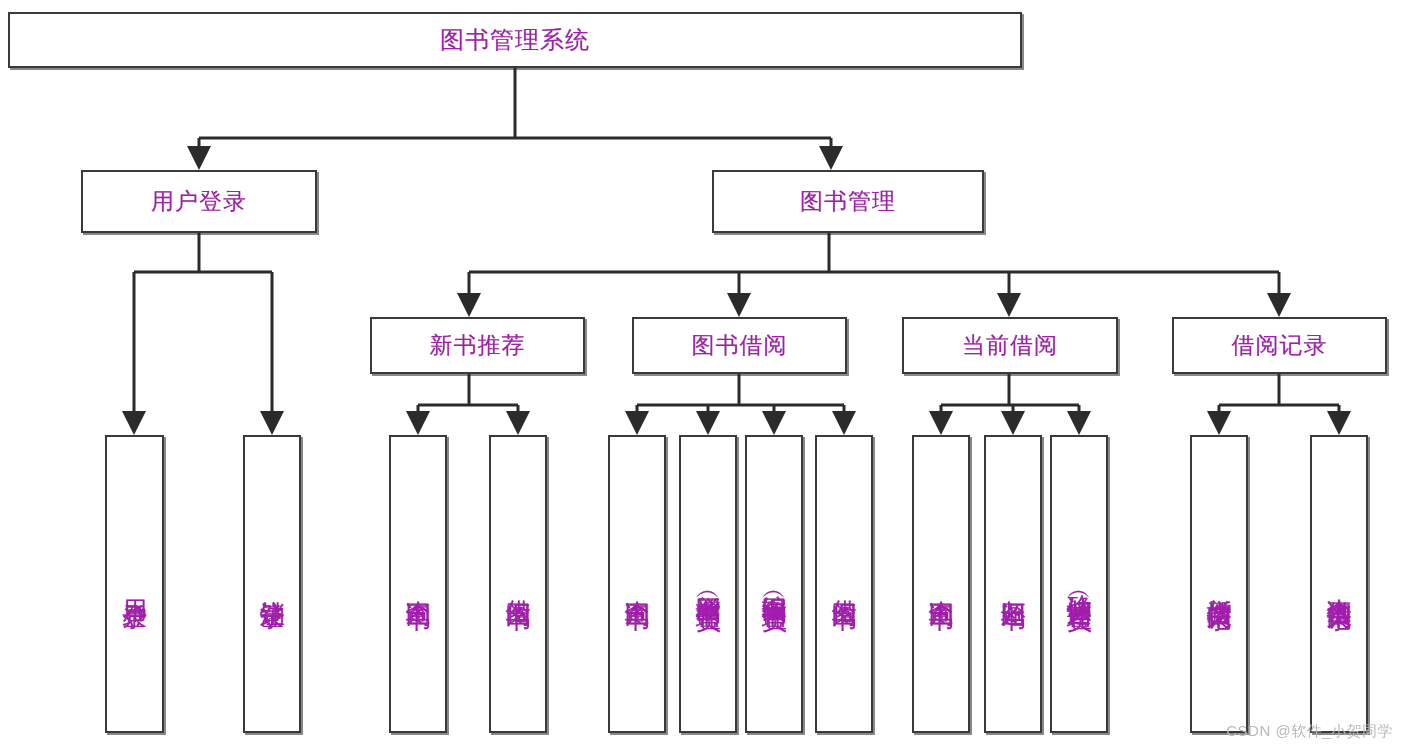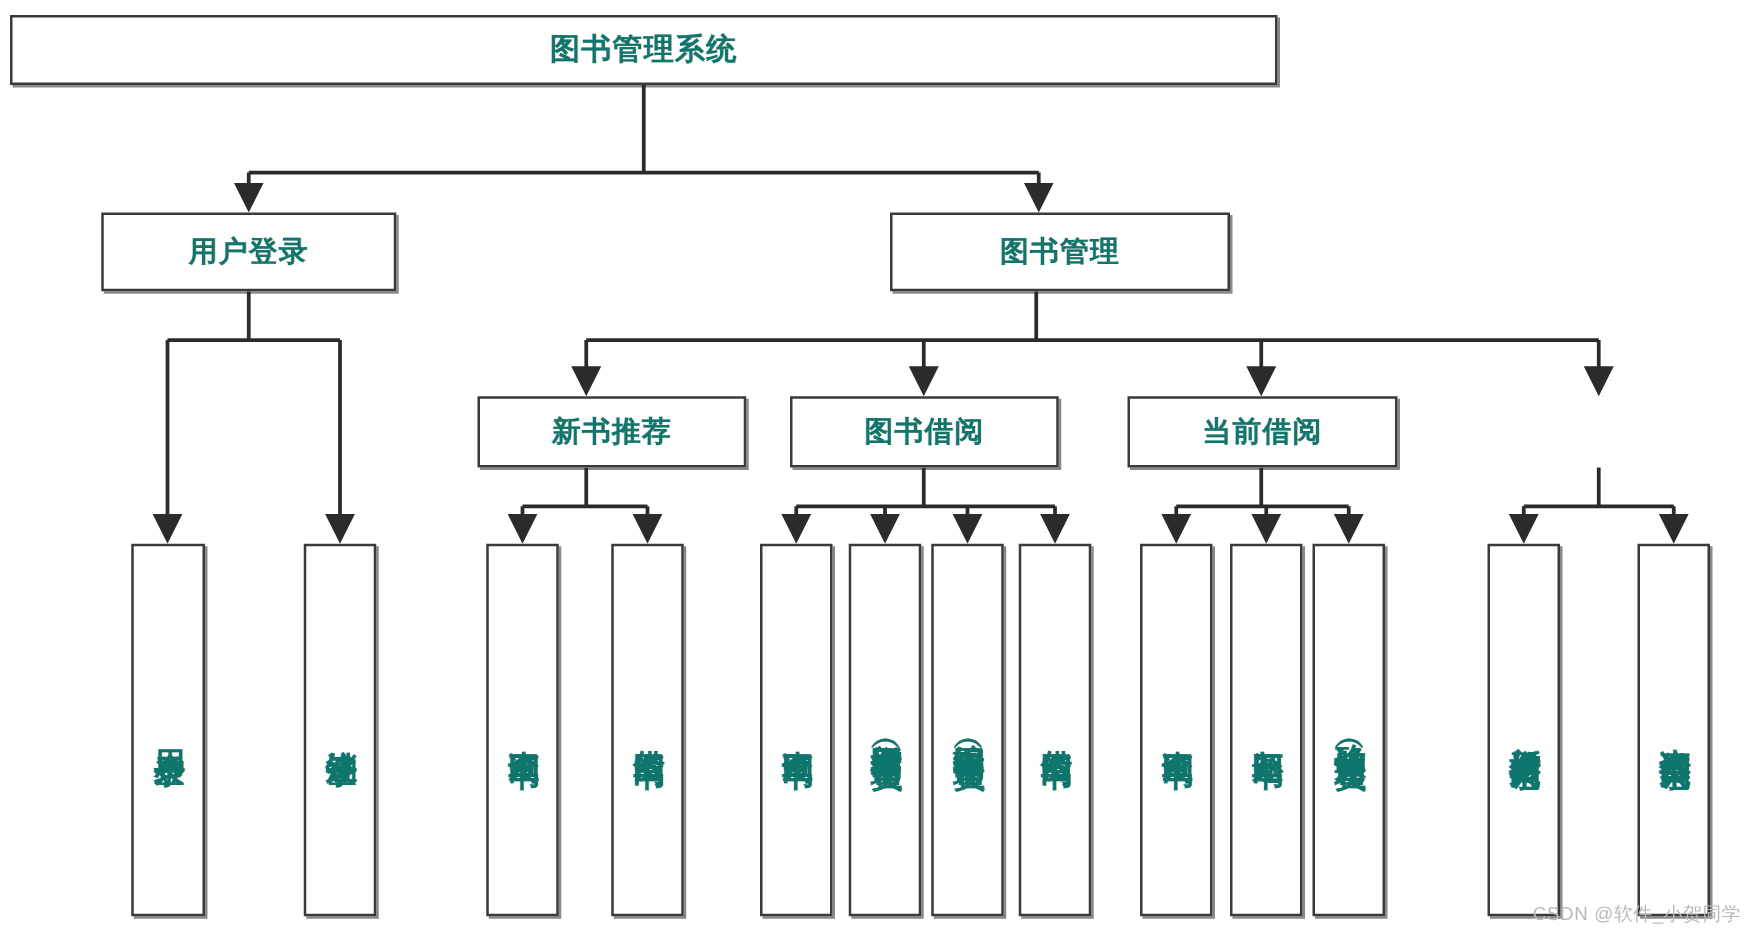--- a/index.html
+++ b/index.html
@@ -34,24 +34,23 @@
     box-shadow: 2px 2px 0 0 rgba(40,40,40,0.55);
     display: flex;
     align-items: center;
     justify-content: center;
     z-index: 2;
   }
   .node .label {
     font-size: 23px;
     line-height: 1.05;
     letter-spacing: 1px;
-    color: #0f766e;
+    color: #a21caf;
     white-space: nowrap;
     text-shadow: 0.5px 0 0 rgba(200,120,40,0.35), -0.5px 0 0 rgba(90,150,220,0.3);
-    font-weight: bold;
   }
   .node.root .label { font-size: 24px; }
   .node.leaf {
     align-items: center;
     justify-content: center;
   }
   .node.leaf .label {
     writing-mode: vertical-rl;
     text-orientation: upright;
     font-size: 25px;
@@ -130,28 +129,31 @@
     <span class="label">图书管理系统</span>
   </div>
 
   <div class="node" style="left:81px; top:170px; width:236px; height:63px;">
     <span class="label">用户登录</span>
   </div>
   <div class="node" style="left:712px; top:170px; width:272px; height:63px;">
     <span class="label">图书管理</span>
   </div>
 
-  <div class="node" style="left:382px; top:317px; width:215px; height:57px;text-align:right;">
+  <div class="node" style="left:370px; top:317px; width:215px; height:57px;text-align:right;">
     <span class="label">新书推荐</span>
   </div>
   <div class="node" style="left:902px; top:317px; width:216px; height:57px;">
     <span class="label">当前借阅</span>
   </div>
   <div class="node" style="left:632px; top:317px; width:215px; height:57px;">
     <span class="label">图书借阅</span>
+  </div>
+  <div class="node" style="left:1172px; top:317px; width:215px; height:57px;">
+    <span class="label">借阅记录</span>
   </div>
 
   <div class="node leaf" style="left:105px; top:435px; width:59px; height:298px;">
     <span class="label">用户登录</span>
   </div>
   <div class="node leaf" style="left:243px; top:435px; width:58px; height:298px;">
     <span class="label">注销登录</span>
   </div>
   <div class="node leaf" style="left:389px; top:435px; width:58px; height:298px;">
     <span class="label">查询图书</span>

